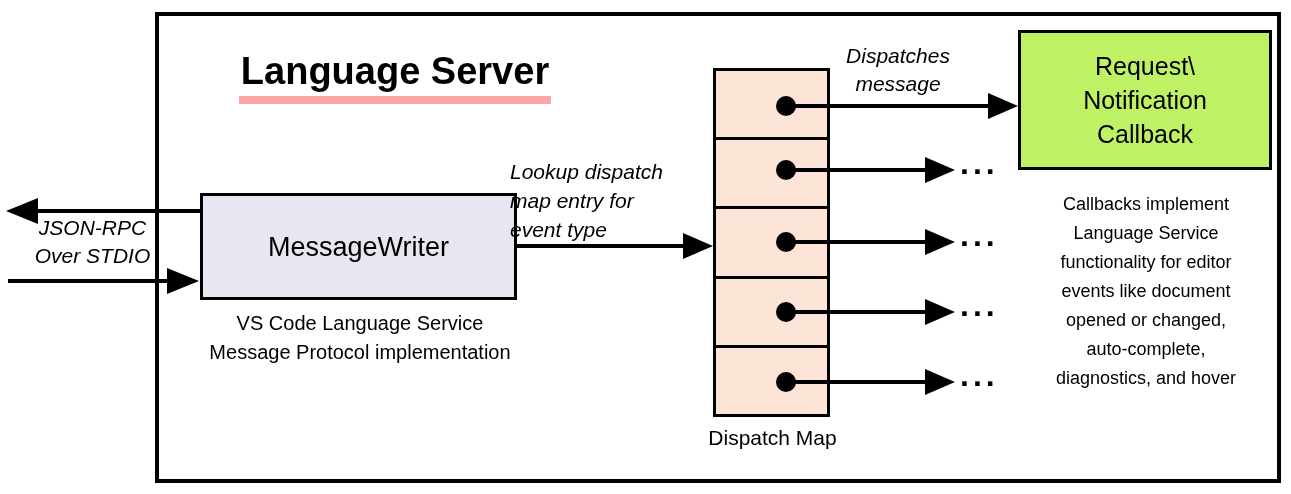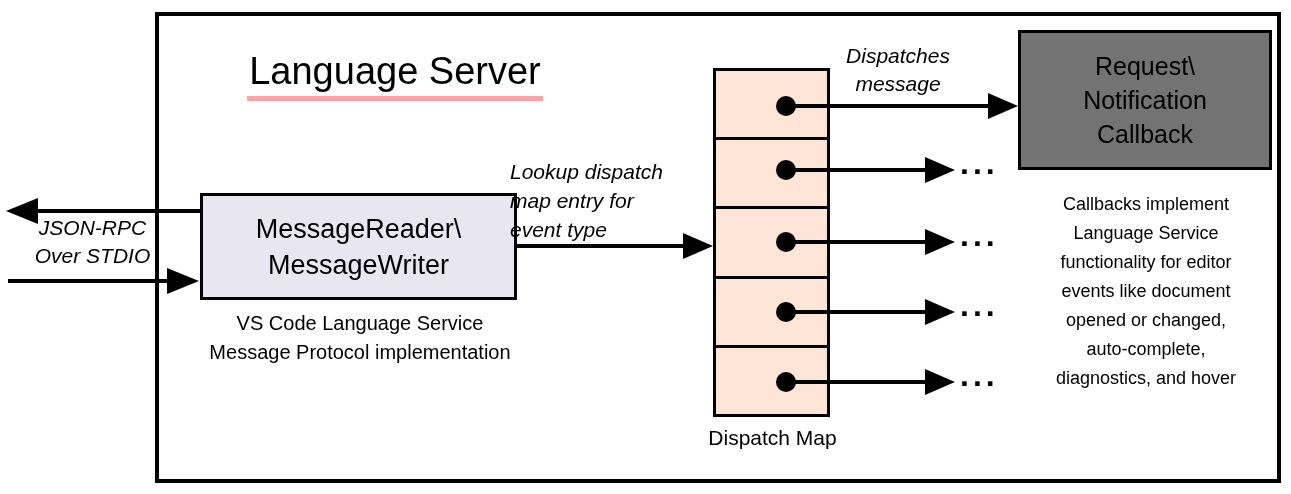--- a/index.html
+++ b/index.html
@@ -25,21 +25,22 @@
   .title {
     left: 225px; top: 50px;
     width: 340px;
     font-size: 38px;
     text-align: center;
     white-space: nowrap;
   }
   .title span {
     display: inline-block;
     padding: 0 2px 3px 2px;
-    border-bottom: 5px solid #fca5a5;
+    border-bottom: 8px solid #fca5a5;
+    font-weight: bold;
   }
   .reader-box {
     left: 200px; top: 193px;
     width: 317px; height: 107px;
     box-sizing: border-box;
     border: 3px solid #000;
     display: flex;
     flex-direction: column;
     align-items: center;
     justify-content: center;
@@ -139,21 +140,20 @@
   <div class="abs title">
     <span>Language Server</span>
   </div>
 
   <div class="abs jsonrpc-label">
     <div>JSON-RPC</div>
     <div>Over STDIO</div>
   </div>
 
   <div class="abs reader-box" style="background-color: rgb(232, 230, 240);">
-    <div>MessageReader\</div>
     <div>MessageWriter</div>
   </div>
   <div class="abs reader-caption">
     <div>VS Code Language Service</div>
     <div>Message Protocol implementation</div>
   </div>
 
   <div class="abs lookup-label">
     <div>Lookup dispatch</div>
     <div>map entry for</div>
@@ -169,21 +169,21 @@
   </div>
   <div class="abs dispatch-caption">
     <div>Dispatch Map</div>
   </div>
 
   <div class="abs dispatches-label">
     <div>Dispatches</div>
     <div>message</div>
   </div>
 
-  <div class="abs callback-box" style="background-color: #737373;">
+  <div class="abs callback-box" style="background-color: #bef264;">
     <div>Request\</div>
     <div>Notification</div>
     <div>Callback</div>
   </div>
 
   <div class="abs callbacks-note">
     <div>Callbacks implement</div>
     <div>Language Service</div>
     <div>functionality for editor</div>
     <div>events like document</div>

